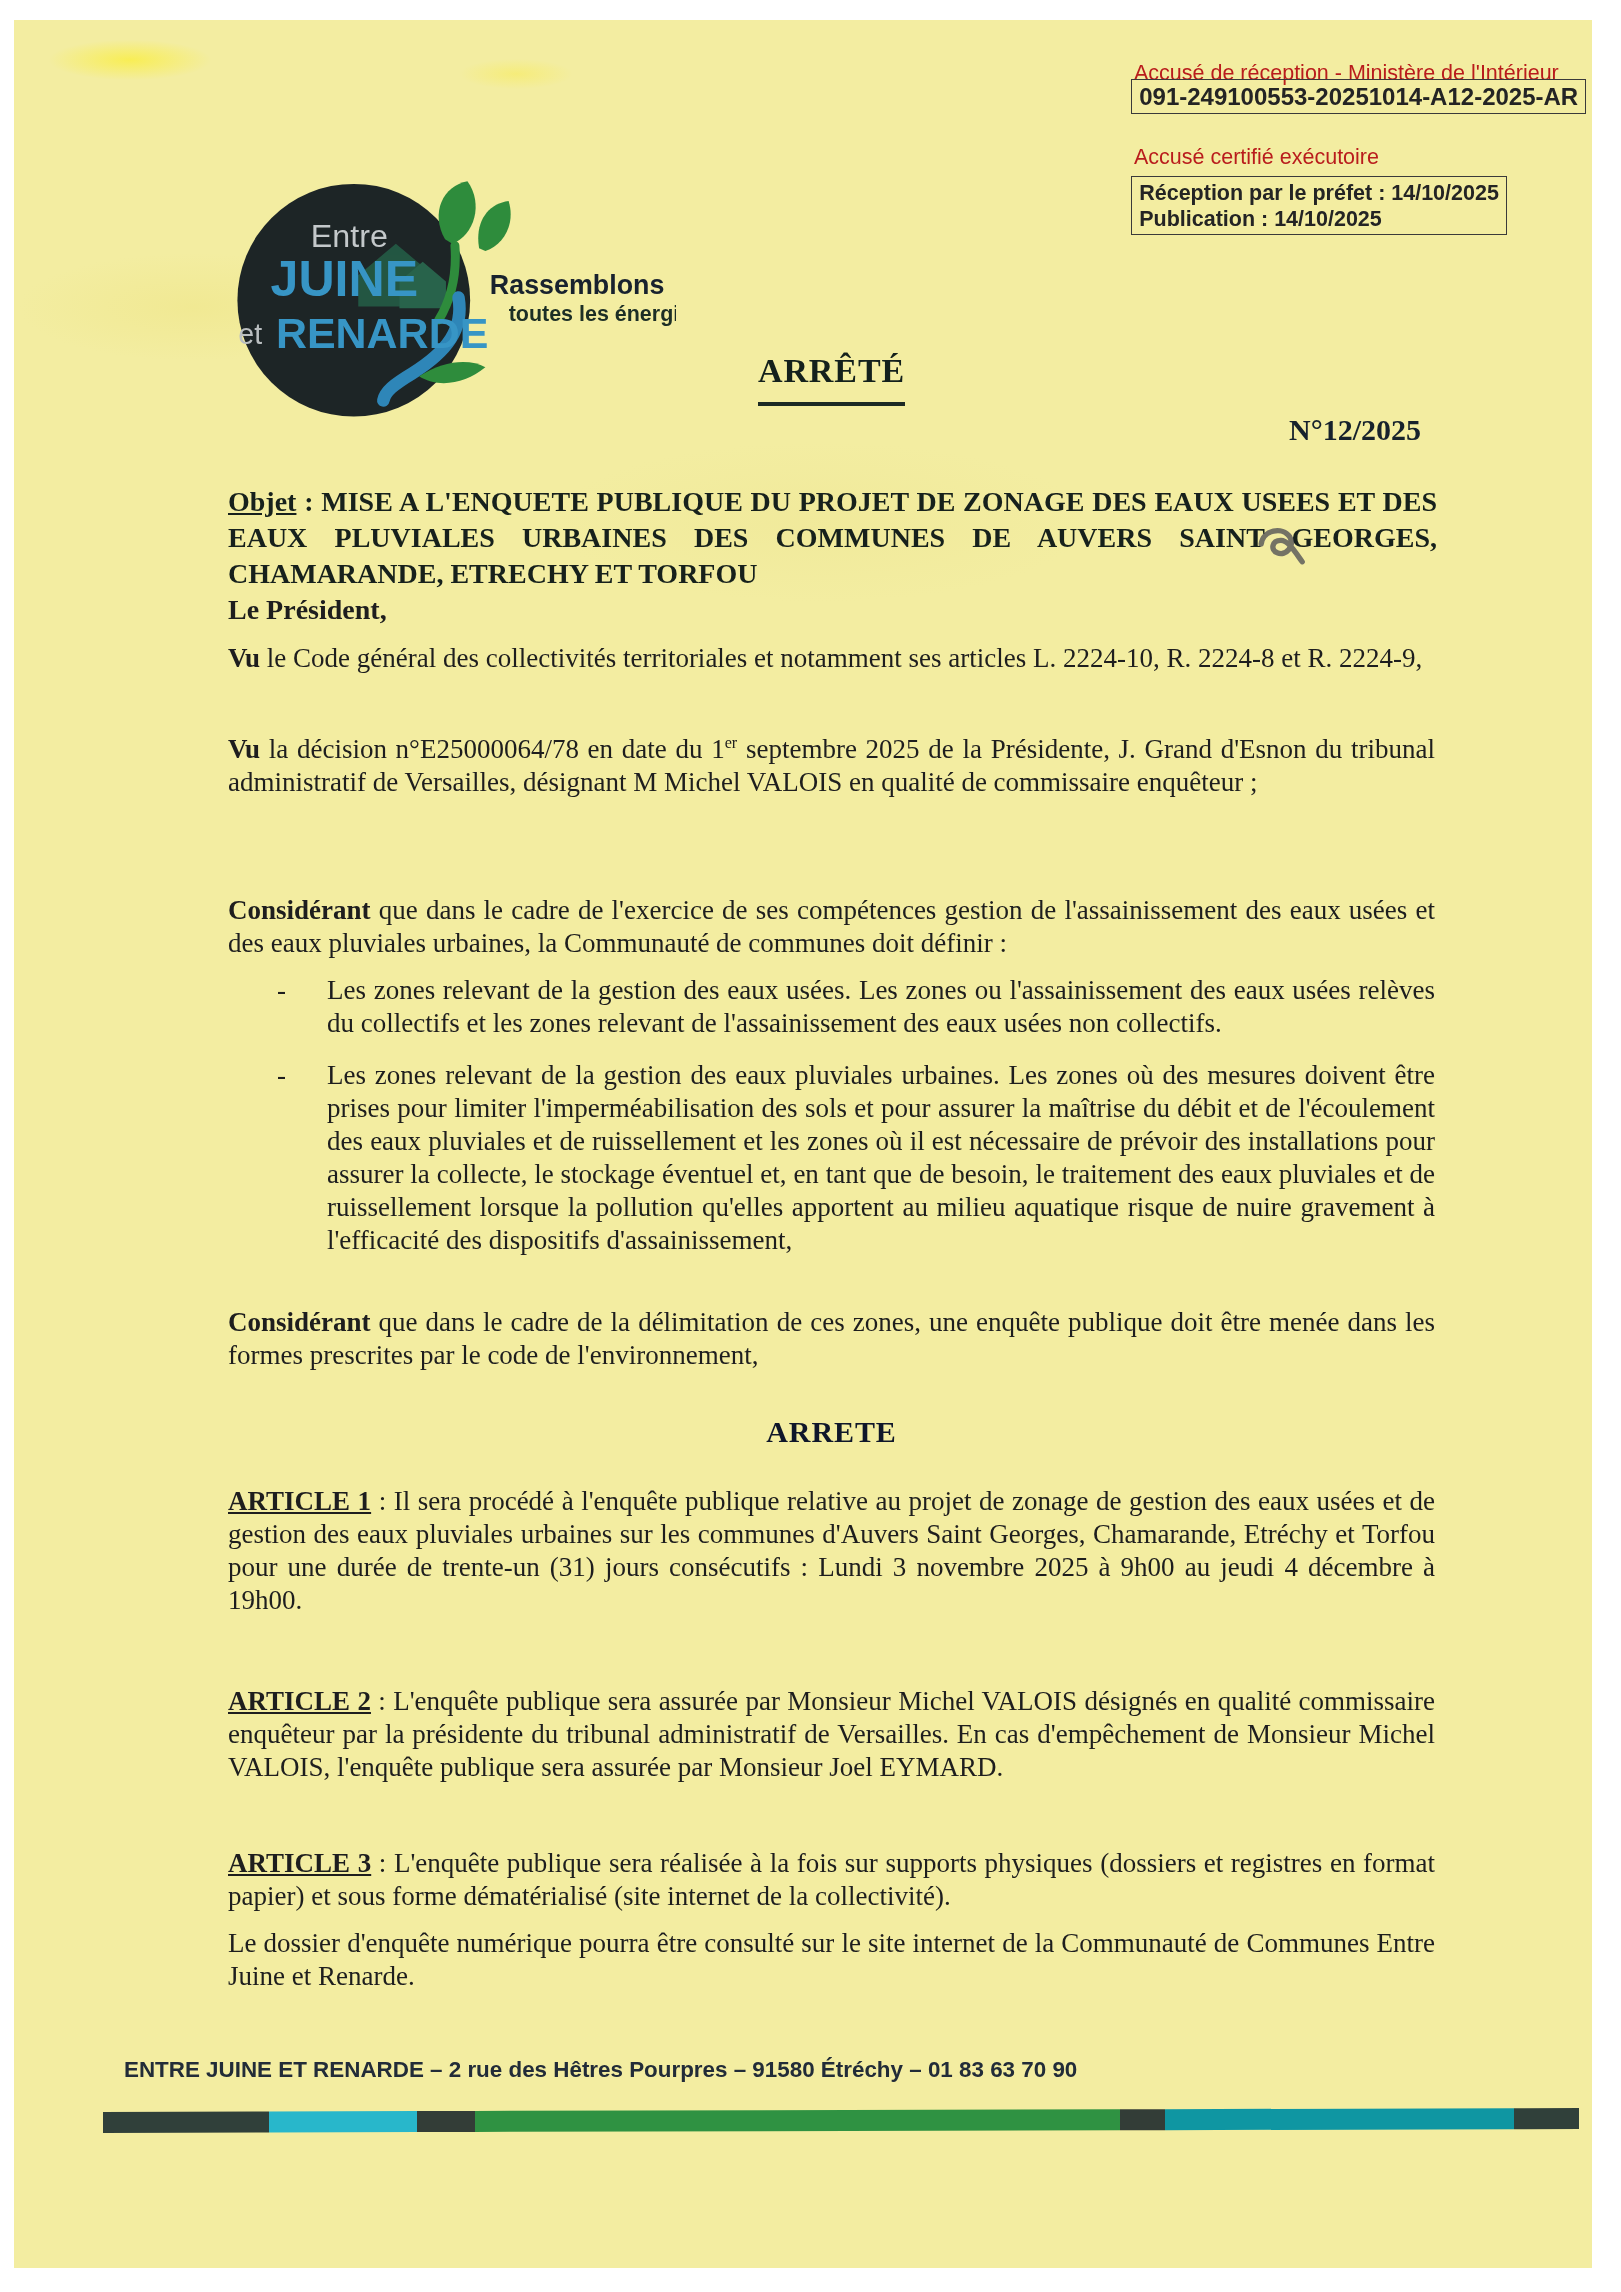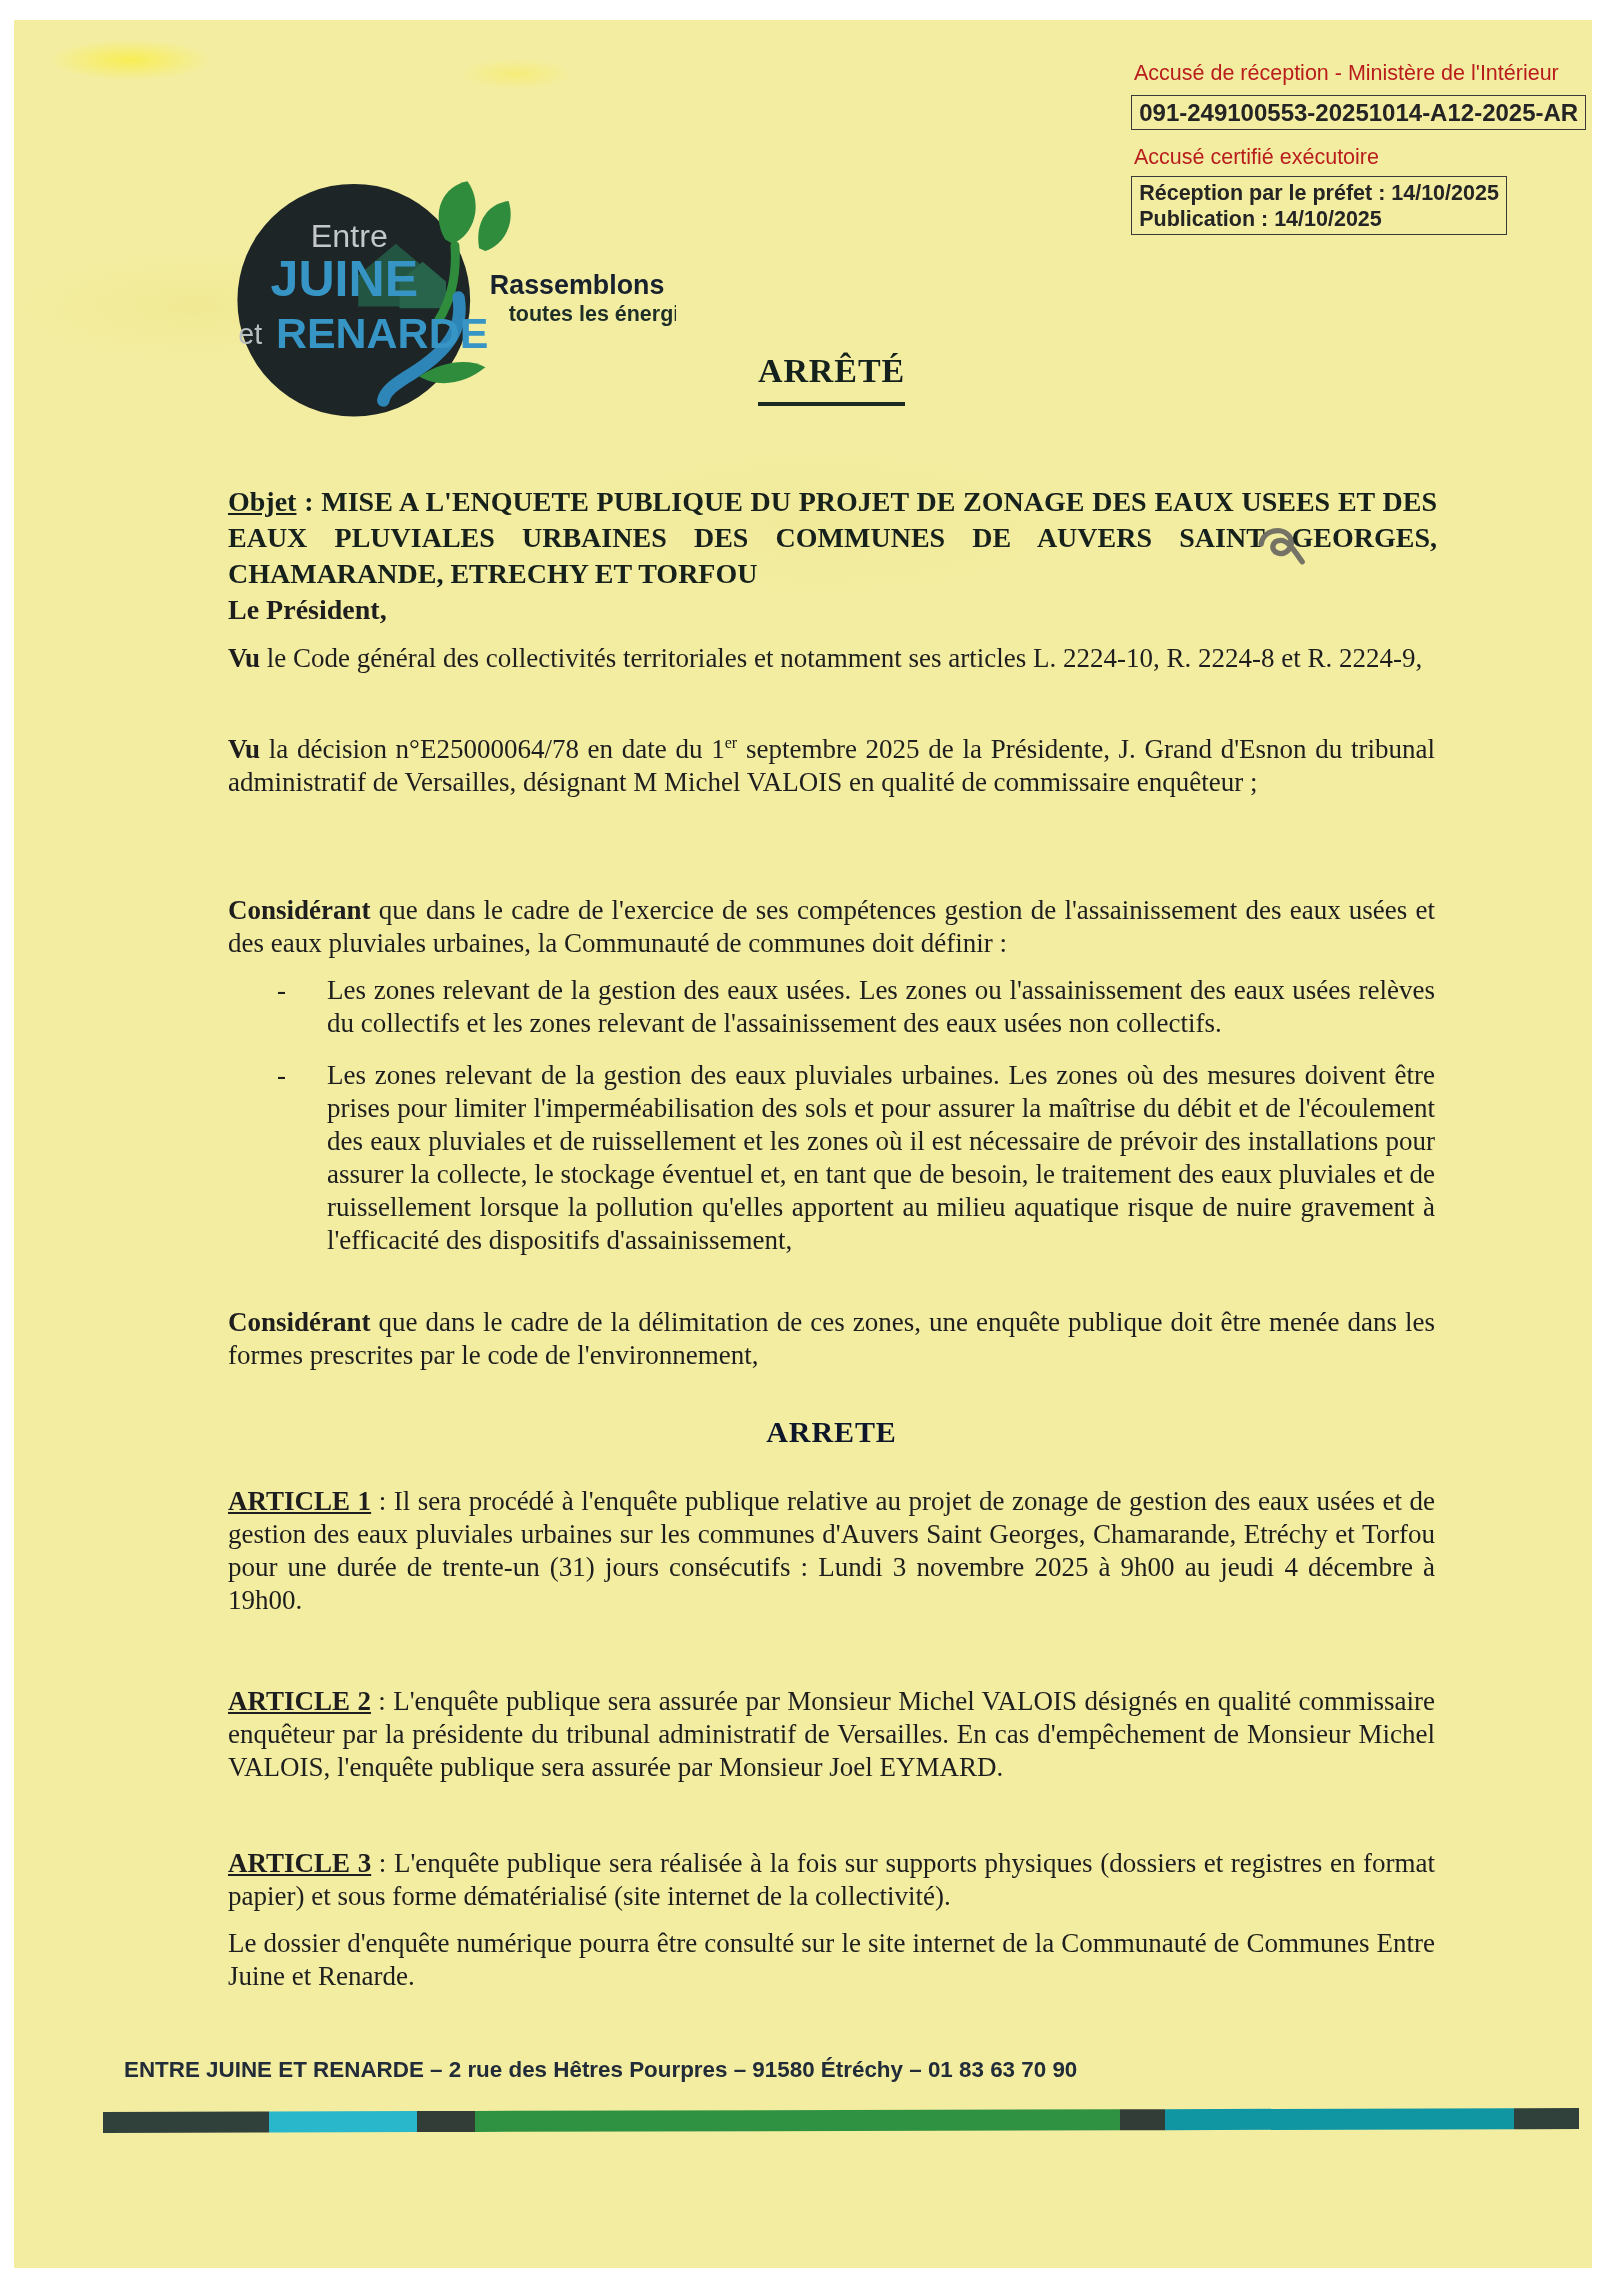--- a/index.html
+++ b/index.html
@@ -67,21 +67,21 @@
   sup{font-size:0.6em;}
   #scan-artifact{position:absolute;left:1252px;top:519px;}
 </style>
 </head>
 <body>
 
 <div class="page">
   <div class="paper"></div>
 
   <div class="stamp-label" style="top:61px;">Accusé de réception - Ministère de l'Intérieur</div>
-  <div class="stamp-box" style="top:95px;font-size:24px;font-weight:bold;">091-249100553-20251014-A12-2025-AR</div>
+  <div class="stamp-box" style="top:79px;font-size:24px;font-weight:bold;">091-249100553-20251014-A12-2025-AR</div>
   <div class="stamp-label" style="top:145px;">Accusé certifié exécutoire</div>
   <div class="stamp-box" style="top:176px;font-size:21.5px;font-weight:bold;line-height:26px;">
     <div>Réception par le préfet : 14/10/2025</div>
     <div>Publication : 14/10/2025</div>
   </div>
 
   <svg class="abs" style="left:224px;top:172px;" width="452" height="269" viewBox="0 0 505 300">
     <circle cx="145" cy="143" r="130" fill="#1d2526"></circle>
 
     <g opacity="0.9">
@@ -103,20 +103,21 @@
     <text x="97" y="83" font-family="Liberation Sans, sans-serif" font-size="36" fill="#c3c8ca">Entre</text>
     <text x="52" y="138" font-family="Liberation Sans, sans-serif" font-size="56" font-weight="bold" fill="#3795c5">JUINE</text>
     <text x="16" y="192" font-family="Liberation Sans, sans-serif" font-size="32" fill="#b9bec0">et</text>
     <text x="58" y="196" font-family="Liberation Sans, sans-serif" font-size="48" font-weight="bold" fill="#3795c5">RENARDE</text>
 
     <text x="297" y="136" font-family="Liberation Sans, sans-serif" font-size="30" font-weight="bold" fill="#18222e">Rassemblons</text>
     <text x="318" y="166" font-family="Liberation Sans, sans-serif" font-size="24" font-weight="bold" fill="#1c2e25">toutes les énergies</text>
   </svg>
 
   <h1 id="doc-title"><span class="t-inner">ARRÊTÉ</span></h1>
+  <p id="doc-number">N°12/2025</p>
 
   <p id="objet"><span class="u">Objet</span><span> : MISE A L'ENQUETE PUBLIQUE DU PROJET DE ZONAGE DES EAUX USEES ET DES EAUX PLUVIALES URBAINES DES COMMUNES DE AUVERS SAINT GEORGES, CHAMARANDE, ETRECHY ET TORFOU</span></p>
 
   <p id="president">Le Président,</p>
 
   <p class="body-par just" style="top:642px;"><span class="b">Vu</span><span> le Code général des collectivités territoriales et notamment ses articles L. 2224-10, R. 2224-8 et R. 2224-9,</span></p>
 
   <p class="body-par just" style="top:727px;"><span class="b">Vu</span><span> la décision n°E25000064/78 en date du 1</span><sup>er</sup><span> septembre 2025 de la Présidente, J. Grand d'Esnon du tribunal administratif de Versailles, désignant M Michel VALOIS en qualité de commissaire enquêteur ;</span></p>
 
   <p class="body-par just" style="top:894px;"><span class="b">Considérant</span><span> que dans le cadre de l'exercice de ses compétences gestion de l'assainissement des eaux usées et des eaux pluviales urbaines, la Communauté de communes doit définir :</span></p>

